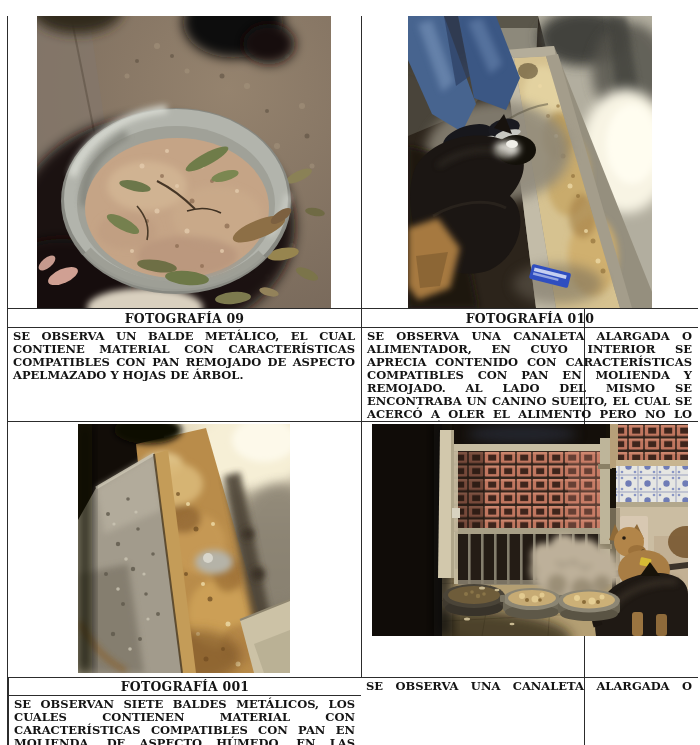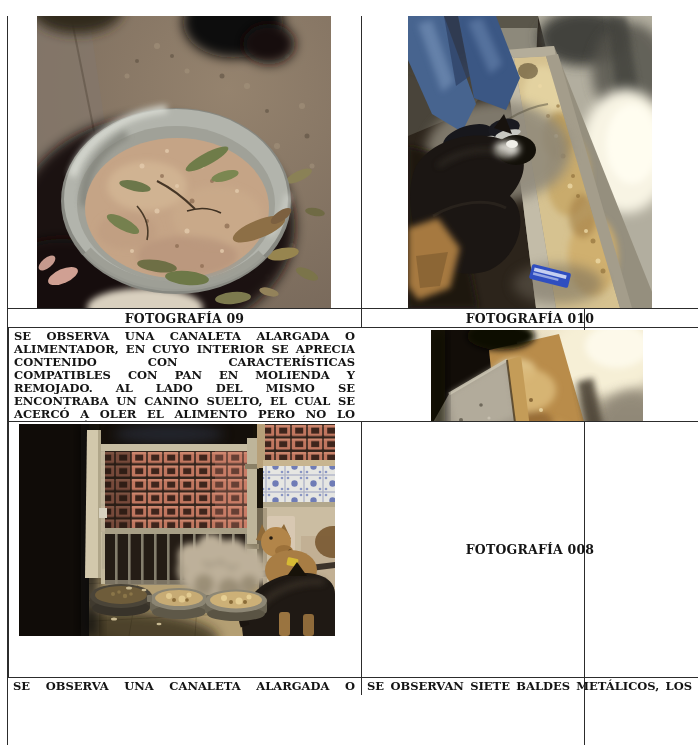--- a/index.html
+++ b/index.html
@@ -217,20 +217,23 @@
     </div>
   </div>
 
   <div class="cell caption-cell">
     <span>FOTOGRAFÍA 09</span>
   </div>
   <div class="cell caption-cell col2">
     <span>FOTOGRAFÍA 010</span>
   </div>
 
+  <div class="cell text-cell">
+    <span>SE OBSERVA UN BALDE METÁLICO, EL CUAL CONTIENE MATERIAL CON CARACTERÍSTICAS COMPATIBLES CON PAN REMOJADO DE ASPECTO APELMAZADO Y HOJAS DE ÁRBOL.</span>
+  </div>
   <div class="cell text-cell col2">
     <span>SE OBSERVA UNA CANALETA ALARGADA O ALIMENTADOR, EN CUYO INTERIOR SE APRECIA CONTENIDO CON CARACTERÍSTICAS COMPATIBLES CON PAN EN MOLIENDA Y REMOJADO. AL LADO DEL MISMO SE ENCONTRABA UN CANINO SUELTO, EL CUAL SE ACERCÓ A OLER EL ALIMENTO PERO NO LO CONSUMIÓ</span>
   </div>
 
   <div class="cell">
     <div class="photo" style="left:70px;top:2px;width:212px;height:249px">
       <svg width="212" height="249" viewBox="0 0 212 249">
         <defs>
           <linearGradient id="cG" x1="0" y1="0" x2="0" y2="1">
             <stop offset="0" stop-color="#ece2c6"></stop>
@@ -485,21 +488,21 @@
               <ellipse cx="110" cy="164" rx="3" ry="1.5"></ellipse>
               <ellipse cx="125" cy="166" rx="2.5" ry="1.3"></ellipse>
               <ellipse cx="95" cy="195" rx="3" ry="1.5"></ellipse>
               <ellipse cx="140" cy="200" rx="2.5" ry="1.3"></ellipse>
             </g>
       </svg>
     </div>
   </div>
 
   <div class="cell caption-cell col2">
-    <span>FOTOGRAFÍA 008</span>
+    <span>FOTOGRAFÍA 001</span>
   </div>
 
   <div class="cell text-cell">
     <span>SE OBSERVA UNA CANALETA ALARGADA O ALIMENTADOR, EN CUYO INTERIOR SE APRECIA CONTENIDO CON CARACTERÍSTICAS COMPATIBLES CON PAN EN MOLIENDA Y REMOJADO.</span>
   </div>
   <div class="cell text-cell col2">
     <span>SE OBSERVAN SIETE BALDES METÁLICOS, LOS CUALES CONTIENEN MATERIAL CON CARACTERÍSTICAS COMPATIBLES CON PAN EN MOLIENDA, DE ASPECTO HÚMEDO. EN LAS INMEDIACIONES SE ENCUENTRAN CINCO CANINOS.</span>
   </div>
 
  </div>

